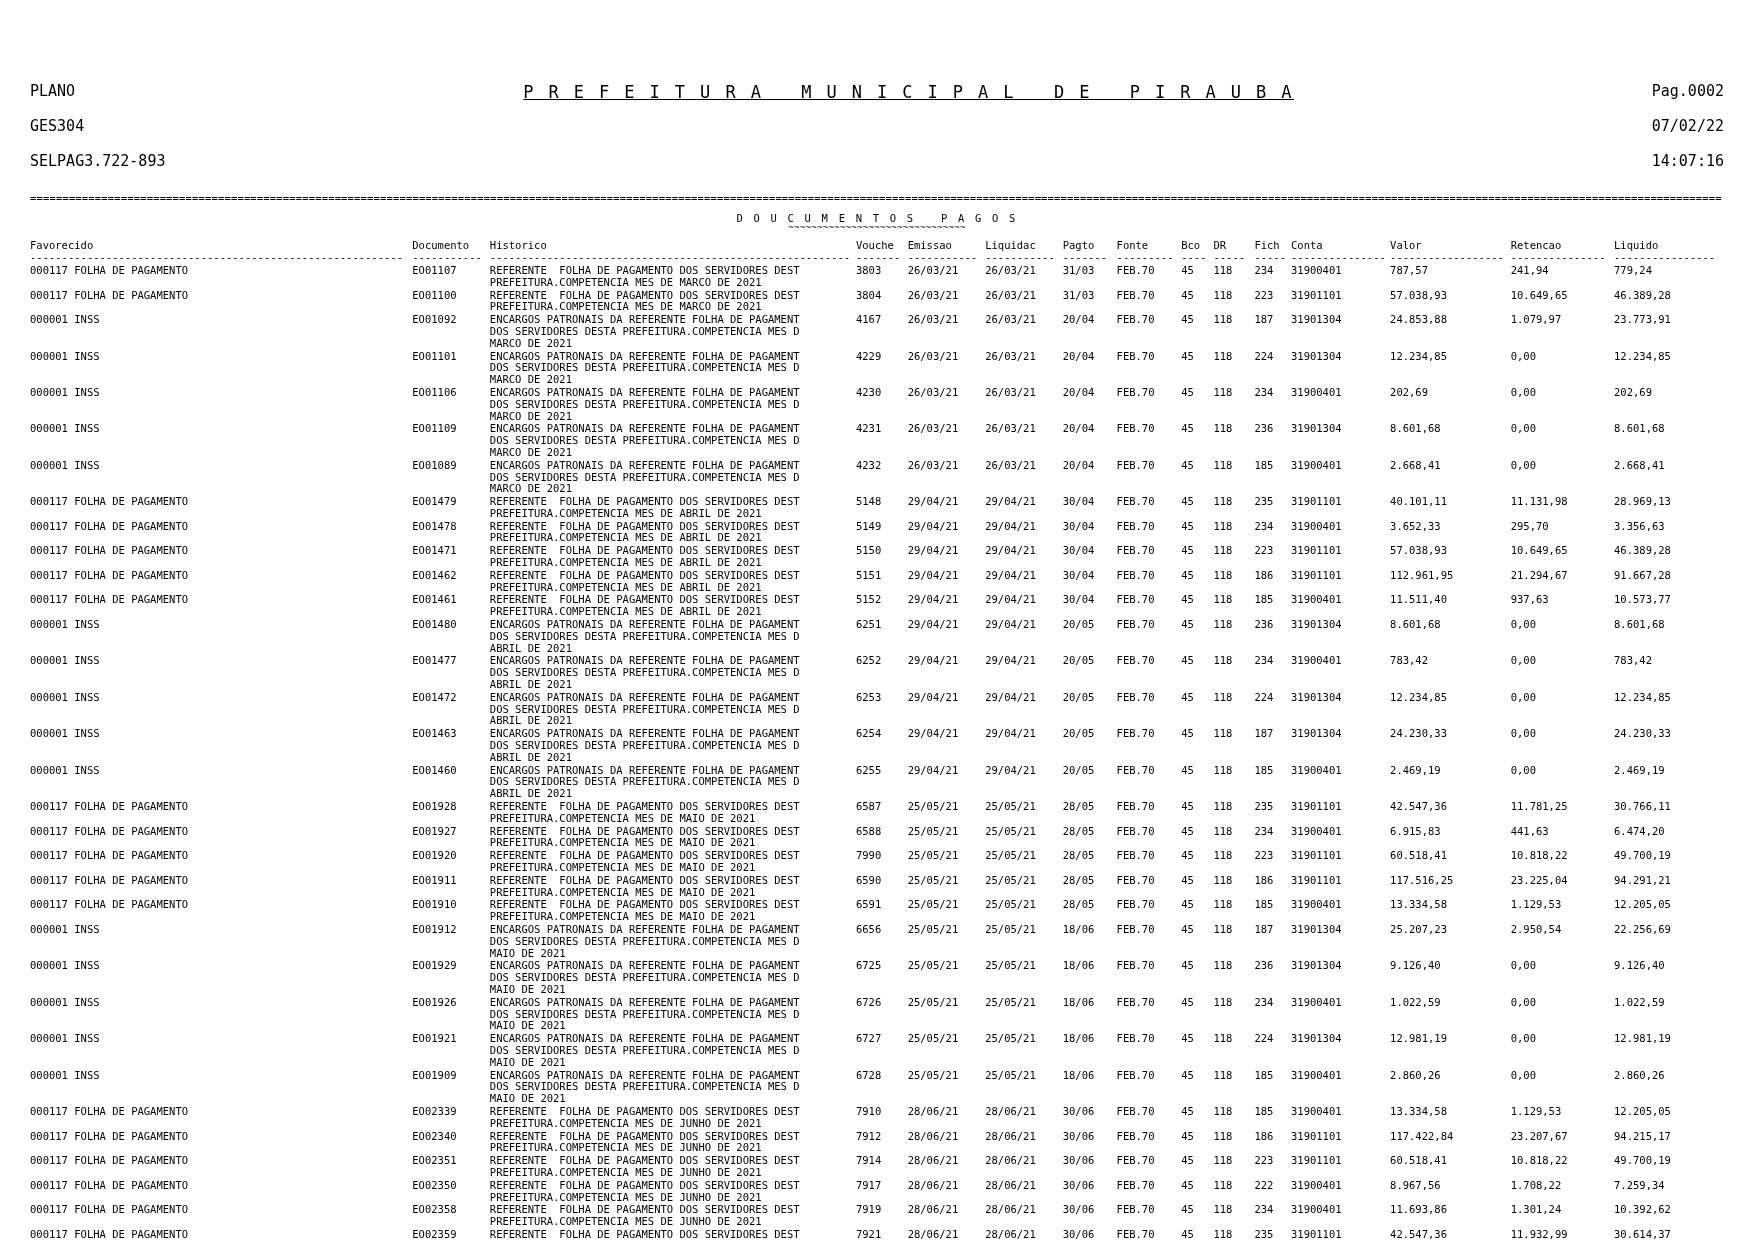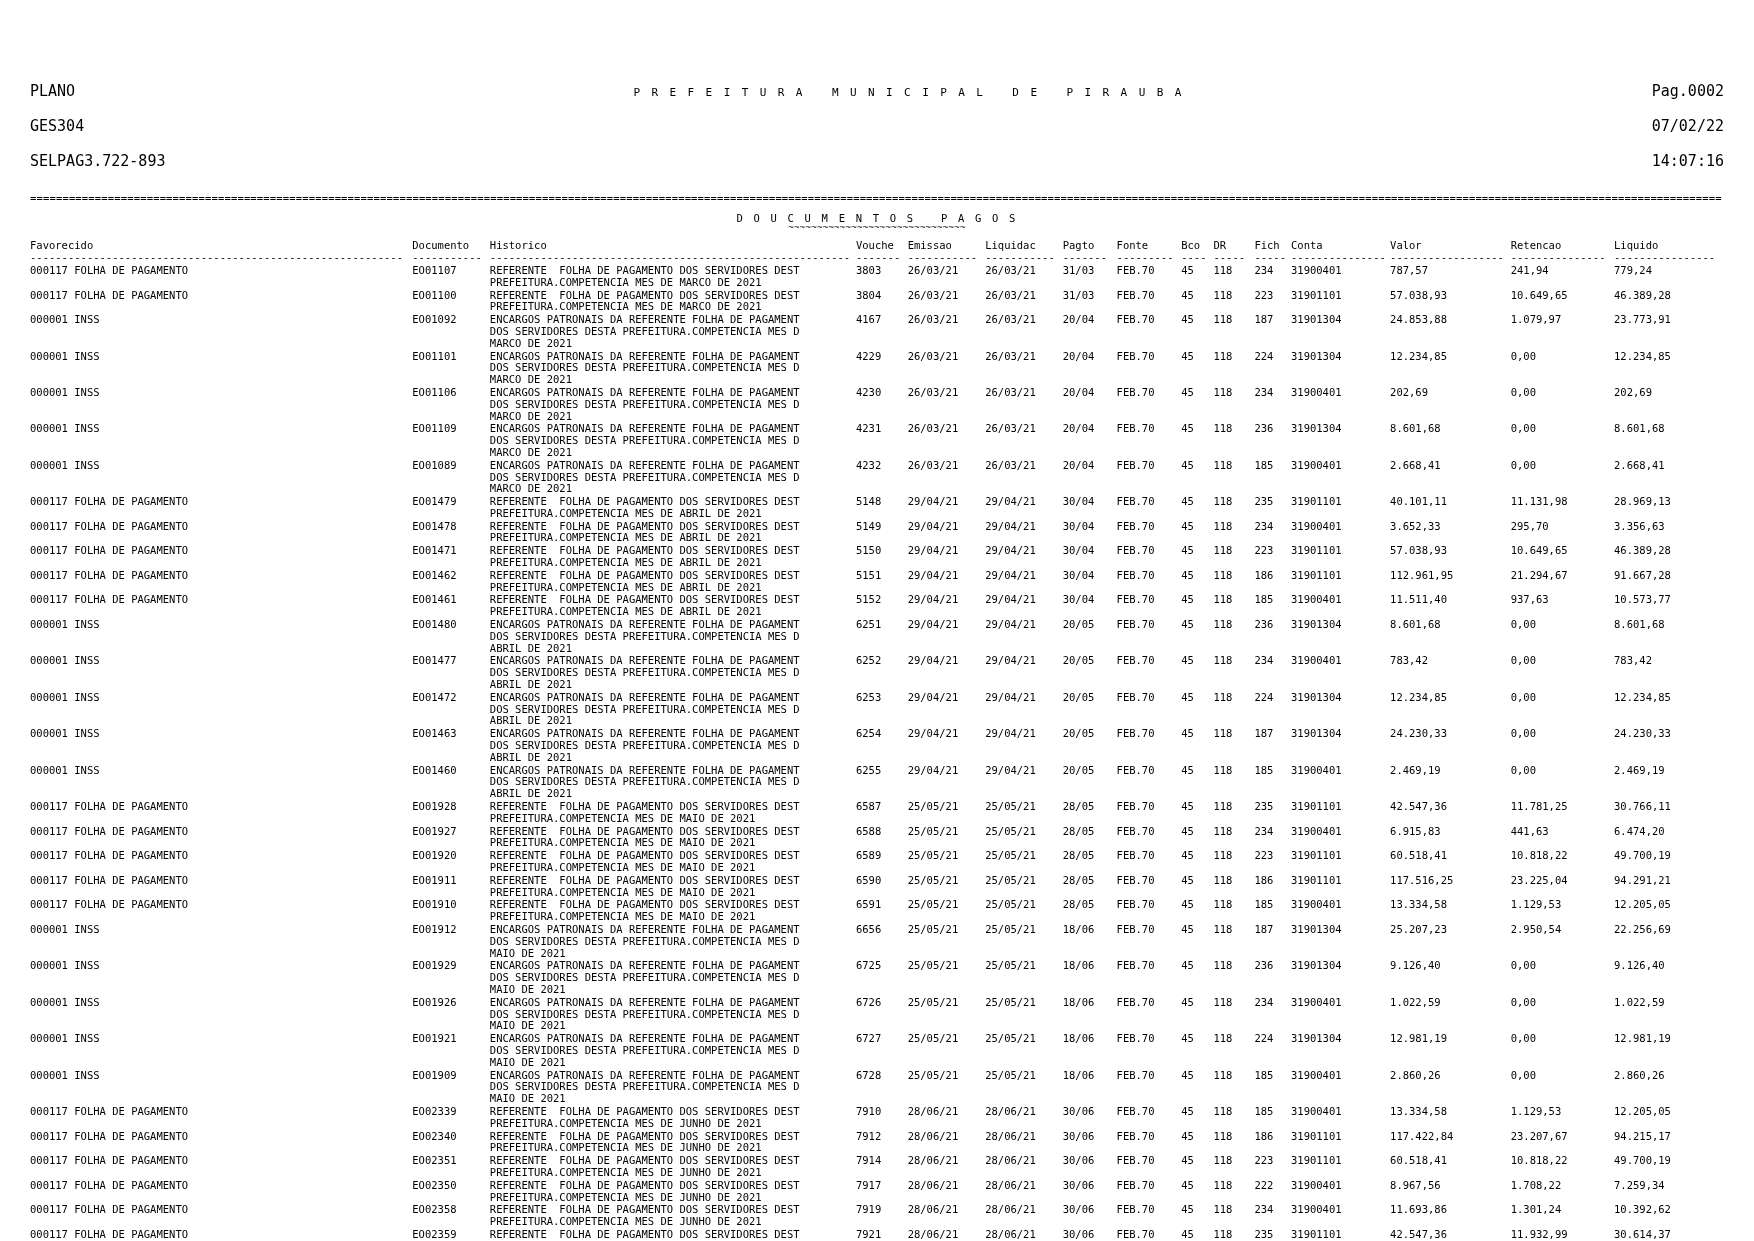--- a/index.html
+++ b/index.html
@@ -31,23 +31,24 @@
   .hdr-left, .hdr-right { font-size: 15px; line-height: 11.8px; }
   .hdr-right { text-align: center; }
   .hdr-center {
     flex: 1;
     text-align: center;
     margin-left: 40px;
     margin-right: 40px;
   }
   .hdr-title-1 {
     letter-spacing: 2.4px;
-    font-size: 11px;
+    font-size: 17px;
     line-height: 13px;
     white-space: pre;
+    text-decoration: underline;
   }
   .hdr-title-2 {
     letter-spacing: 2.0px;
     font-size: 10.8px;
     line-height: 13px;
     white-space: pre;
     margin-top: 2px;
   }
   .rule {
     margin-top: 2px;
@@ -520,21 +521,21 @@
           <td>234</td>
           <td>31900401</td>
           <td class="numpad">6.915,83</td>
           <td class="numpad">441,63</td>
           <td class="numpad">6.474,20</td>
         </tr>
         <tr class="data">
           <td>000117 FOLHA DE PAGAMENTO</td>
           <td>EO01920</td>
           <td><span class="hist2">REFERENTE  FOLHA DE PAGAMENTO DOS SERVIDORES DEST</span><span class="hist2">PREFEITURA.COMPETENCIA MES DE MAIO DE 2021</span></td>
-          <td>6589</td>
+          <td>7990</td>
           <td>25/05/21</td>
           <td>25/05/21</td>
           <td>28/05</td>
           <td>FEB.70</td>
           <td>45</td>
           <td>118</td>
           <td>223</td>
           <td>31901101</td>
           <td class="numpad">60.518,41</td>
           <td class="numpad">10.818,22</td>

